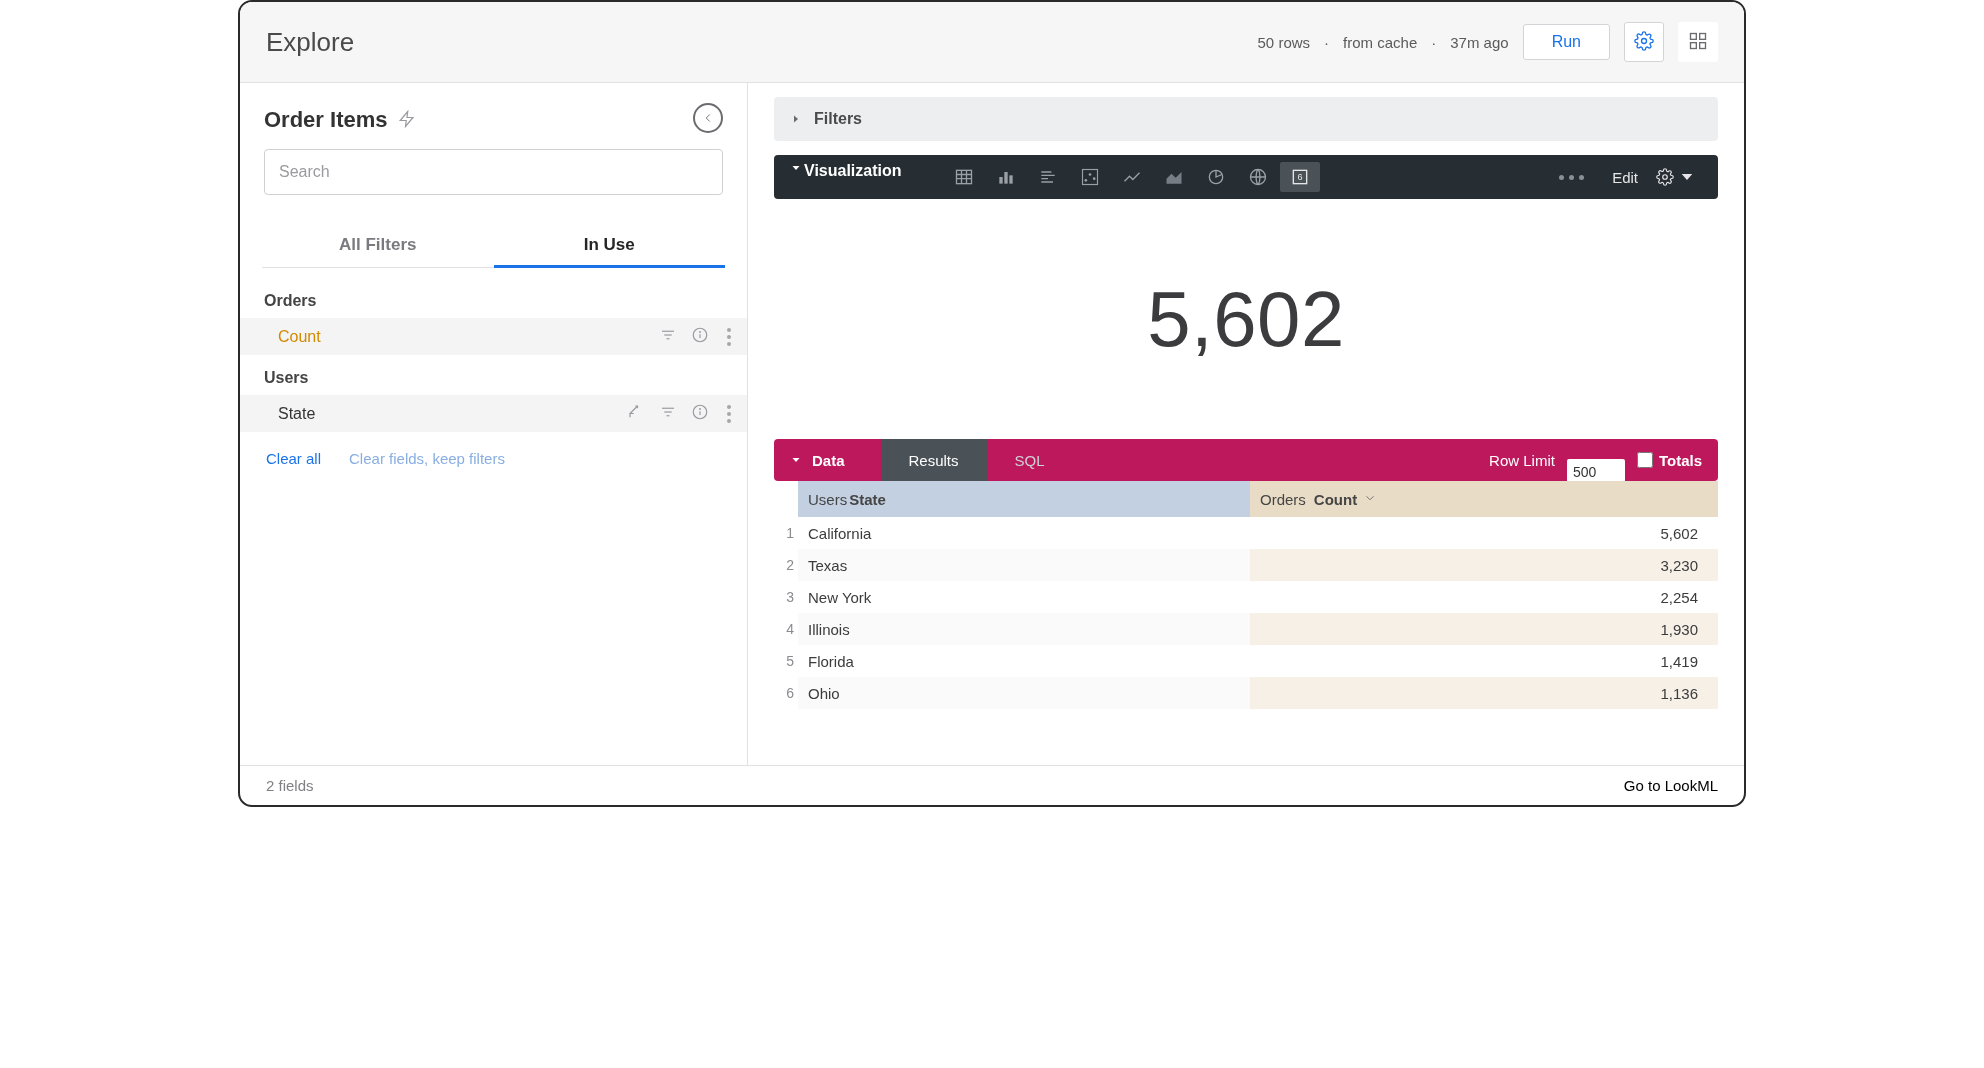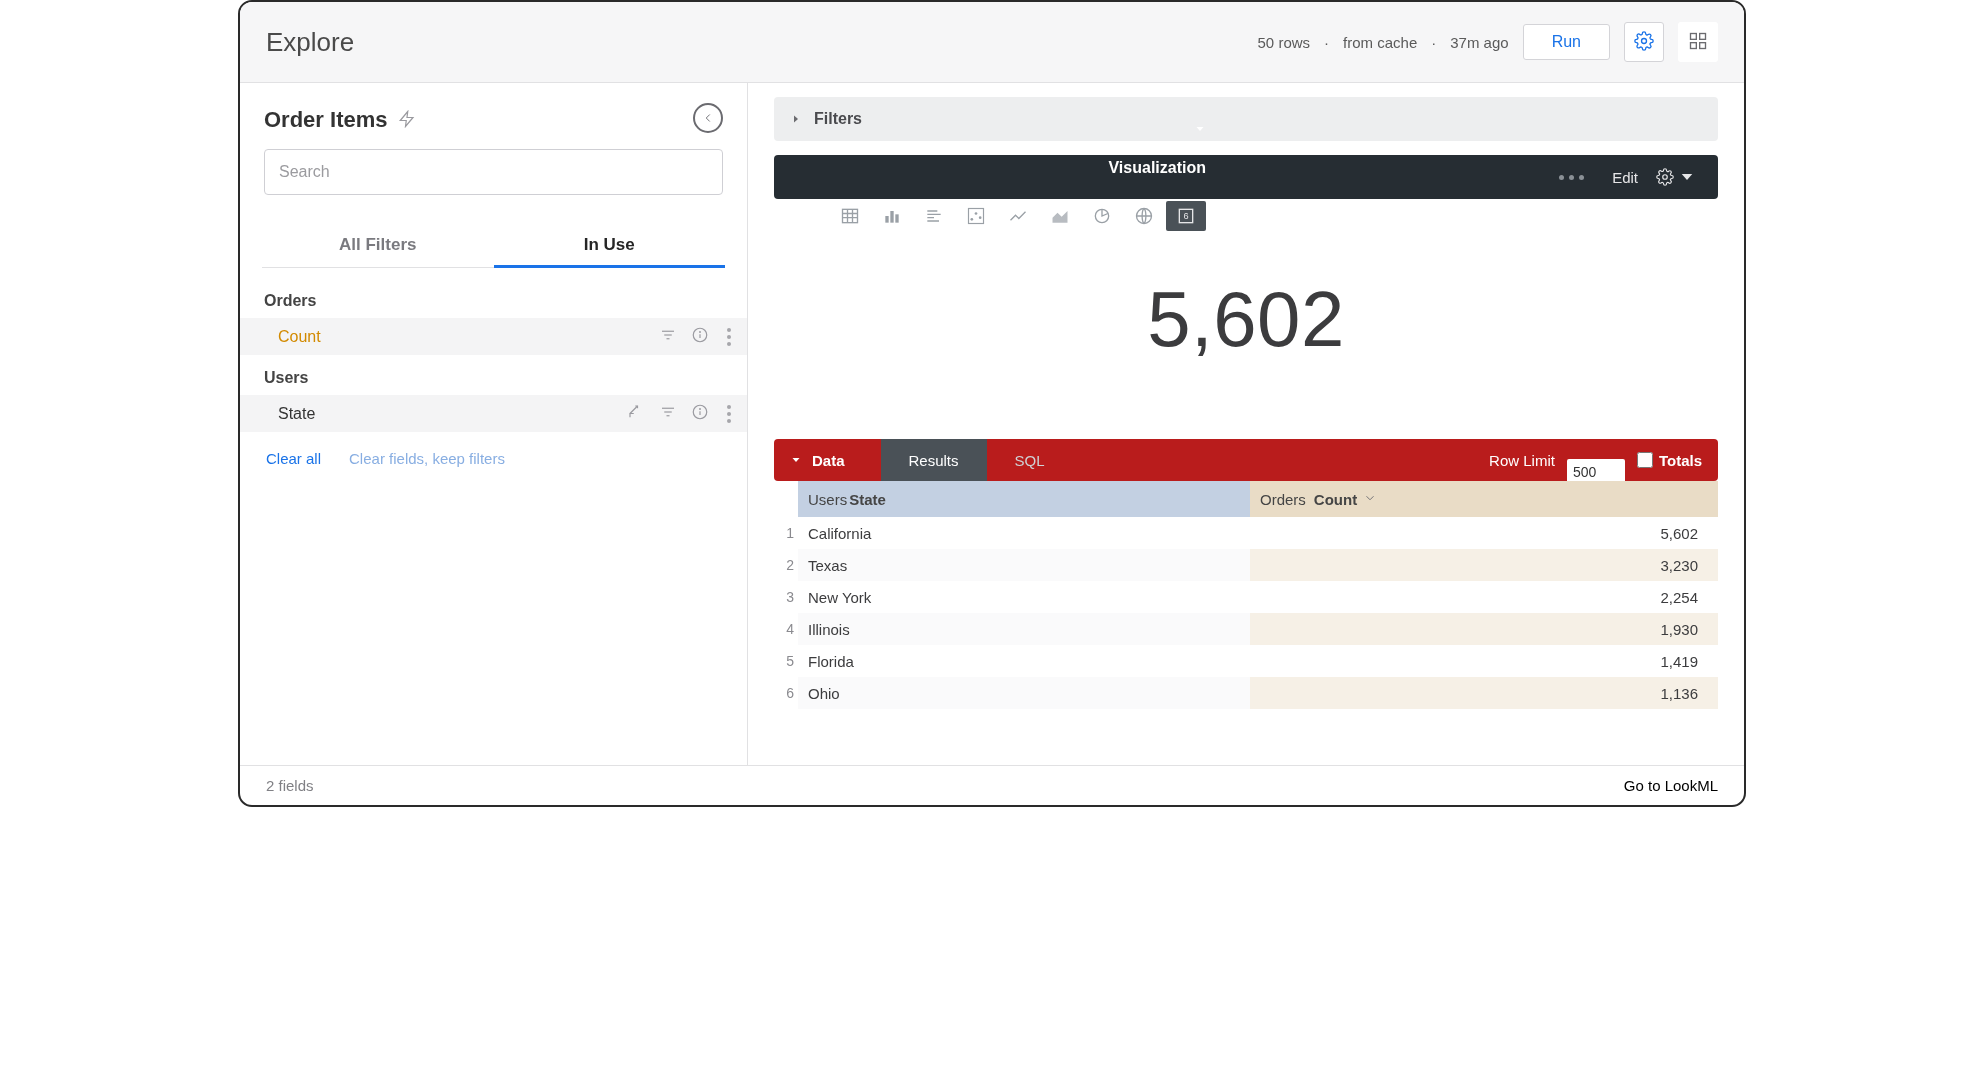--- a/index.html
+++ b/index.html
@@ -167,21 +167,21 @@
     color: #fff;
     height: 44px;
   }
   .panel-head .caret { display: inline-flex; }
   .panel-head .label { font-size: 16px; font-weight: 600; }
 
   .filters-panel { margin-bottom: 14px; }
 
   
   .viz-bar { display: flex; align-items: center; justify-content: space-between; }
-  .viz-left { display: flex; align-items: flex-end; gap: 24px; flex-direction: column; }
+  .viz-left { display: flex; align-items: flex-start; gap: 2px; }
   .viz-icons { display: flex; align-items: center; gap: 2px; margin-left: 40px; }
   .viz-icon {
     width: 40px; height: 30px;
     display: inline-flex; align-items: center; justify-content: center;
     color: #9aa0a6; cursor: pointer;
     border-radius: 2px;
   }
   .viz-icon svg { width: 20px; height: 20px; }
   .viz-icon.active { background: #4a5157; color: #e6e6e8; }
   .viz-right { display: flex; align-items: center; gap: 18px; color: #e6e6e8; padding-right: 6px; }
@@ -193,21 +193,21 @@
 
   
   .big-number {
     height: 240px;
     display: flex; align-items: center; justify-content: center;
     font-size: 78px; font-weight: 400; color: #3c3c3e;
     letter-spacing: 0.5px;
   }
 
   
-  .data-bar { display: flex; align-items: center; justify-content: space-between; background:#b91c1c; border-radius:4px; height:42px; padding:0 16px; color:#fff; }
+  .data-bar { display: flex; align-items: center; justify-content: space-between; background:#be185d; border-radius:4px; height:42px; padding:0 16px; color:#fff; }
   .data-left { display: flex; align-items:center; gap: 0; }
   .data-left .seg {
     height: 42px; display:inline-flex; align-items:center; padding:0 28px;
     font-size:15px; font-weight:500; color:#cfd2d6; cursor:pointer;
   }
   .data-left .seg.primary { color:#fff; font-weight:700; padding-left:0; padding-right:36px; display:flex; align-items:center; gap:10px;}
   .data-left .seg.active { background:#4a5157; color:#fff; }
   .data-right { display:flex; align-items:center; gap:12px; color:#fff; }
   .row-limit-label { font-size:15px; font-weight:400; }
   .row-limit-input {

